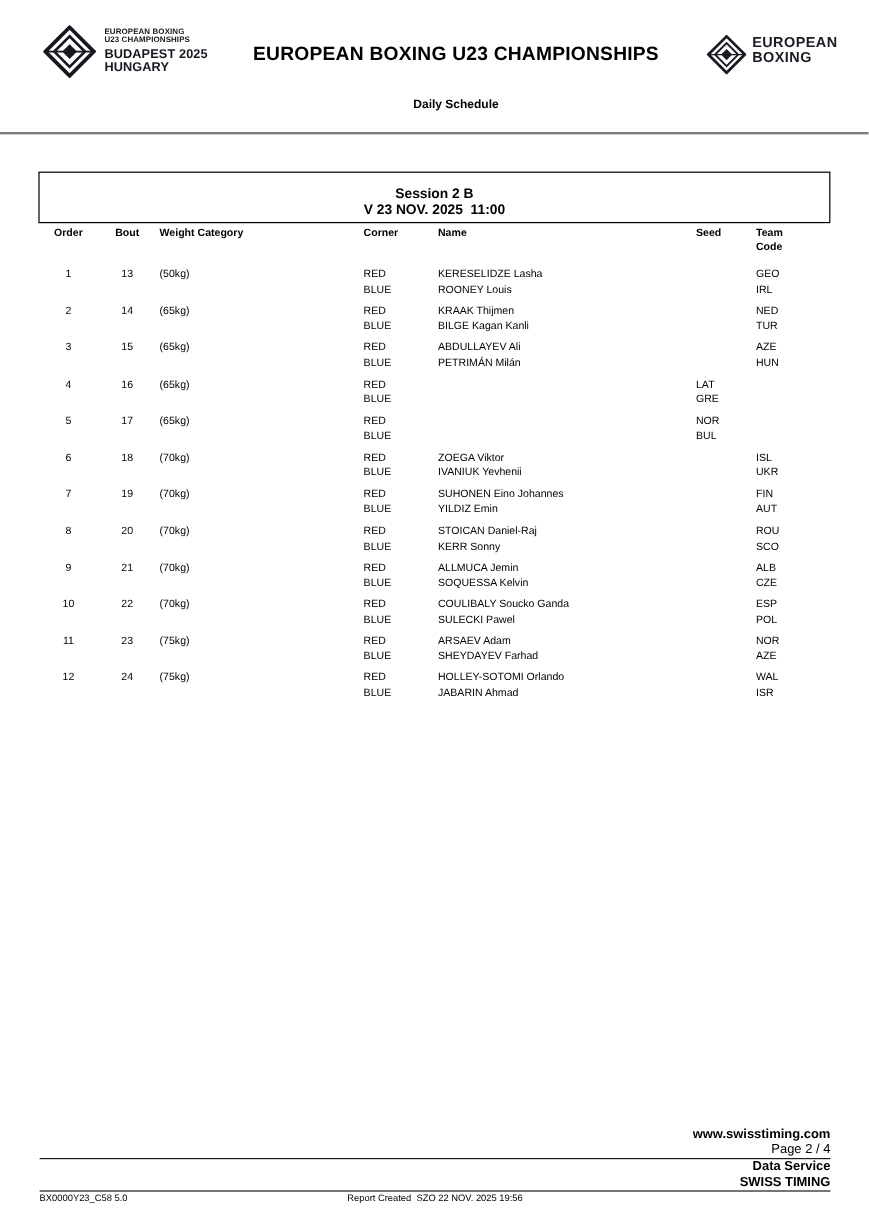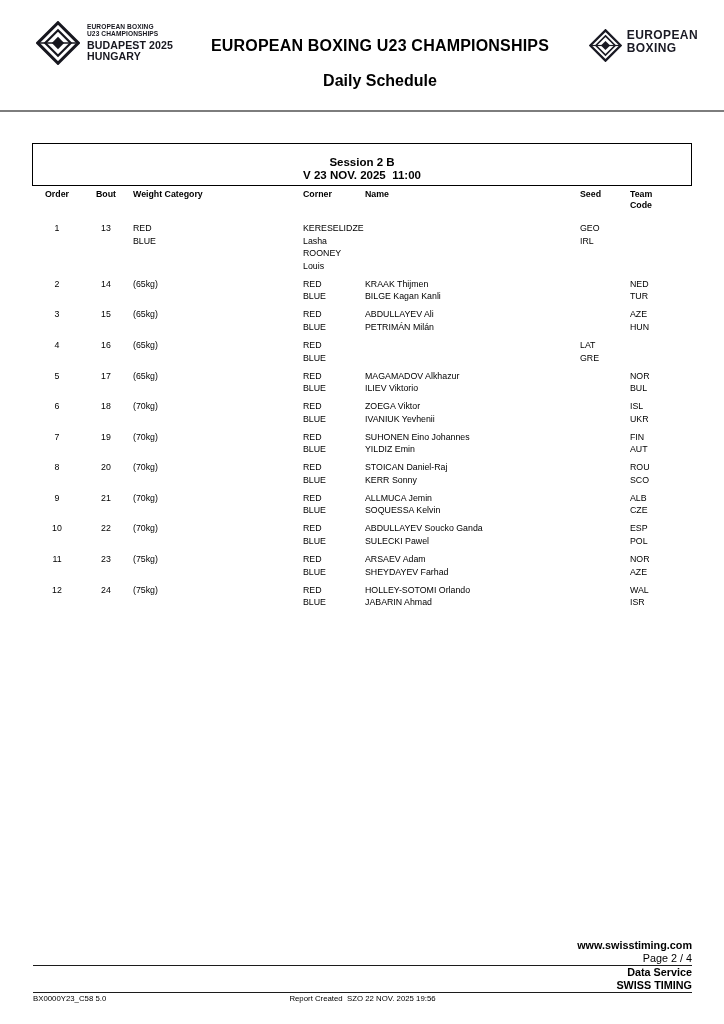--- a/index.html
+++ b/index.html
@@ -23,21 +23,21 @@
   .elt-small { font-size: 6.6px; font-weight: bold; letter-spacing: 0.1px; line-height: 7.4px; white-space: nowrap; }
   .elt-big   { font-size: 10.6px; font-weight: bold; letter-spacing: 0.1px; line-height: 11px; white-space: nowrap; }
   .elt-gap { margin-top: 2px; }
 
   .fed-logo { position: absolute; right: 26px; top: 29px; display: flex; align-items: flex-start; gap: 5px; color: #1a1a24; }
   .fed-logo svg { width: 33px; height: 33px; flex: 0 0 auto; }
   .fed-logo-text { font-size: 12px; font-weight: bold; letter-spacing: 0.4px; line-height: 12.5px; white-space: nowrap; }
 
   .title-block { text-align: center; padding-top: 38px; padding-left: 36px; }
   .doc-title { font-size: 16px; font-weight: bold; letter-spacing: 0.2px; line-height: 16px; }
-  .doc-subtitle { font-size: 16px; font-weight: bold; margin-top: 20px; line-height: 13px; }
+  .doc-subtitle { font-size: 10px; font-weight: bold; margin-top: 27px; line-height: 13px; }
 
   .top-rule { border: 0; border-top: 2px solid #7d7d7d; margin: 0; }
 
   
   .content { margin: 0 32px; }
   .session-box {
     margin-top: 31px;
     border: 1.2px solid #000;
     text-align: center;
     padding: 12px 0 3px 0;
@@ -133,20 +133,21 @@
       <div class="cell col-team">
         <div>Team</div>
         <div>Code</div>
       </div>
     </div>
 
     <div>
     <div class="grid-row bout-row">
       <div class="cell col-order">1</div>
       <div class="cell col-bout">13</div>
+      <div class="cell col-weight">(50kg)</div>
       <div class="cell col-corner">
         <div>RED</div>
         <div>BLUE</div>
       </div>
       <div class="cell col-name">
         <div>KERESELIDZE Lasha</div>
         <div>ROONEY Louis</div>
       </div>
       <div class="cell col-seed">
         <div></div>
@@ -221,24 +222,20 @@
     </div>
 
     <div class="grid-row bout-row">
       <div class="cell col-order">5</div>
       <div class="cell col-bout">17</div>
       <div class="cell col-weight">(65kg)</div>
       <div class="cell col-corner">
         <div>RED</div>
         <div>BLUE</div>
       </div>
-      <div class="cell col-name">
-        <div>MAGAMADOV Alkhazur</div>
-        <div>ILIEV Viktorio</div>
-      </div>
       <div class="cell col-seed">
         <div></div>
         <div></div>
       </div>
       <div class="cell col-team">
         <div>NOR</div>
         <div>BUL</div>
       </div>
     </div>
 
@@ -332,21 +329,21 @@
 
     <div class="grid-row bout-row">
       <div class="cell col-order">10</div>
       <div class="cell col-bout">22</div>
       <div class="cell col-weight">(70kg)</div>
       <div class="cell col-corner">
         <div>RED</div>
         <div>BLUE</div>
       </div>
       <div class="cell col-name">
-        <div>ABDULLAYEV Soucko Ganda</div>
+        <div>COULIBALY Soucko Ganda</div>
         <div>SULECKI Pawel</div>
       </div>
       <div class="cell col-seed">
         <div></div>
         <div></div>
       </div>
       <div class="cell col-team">
         <div>ESP</div>
         <div>POL</div>
       </div>

